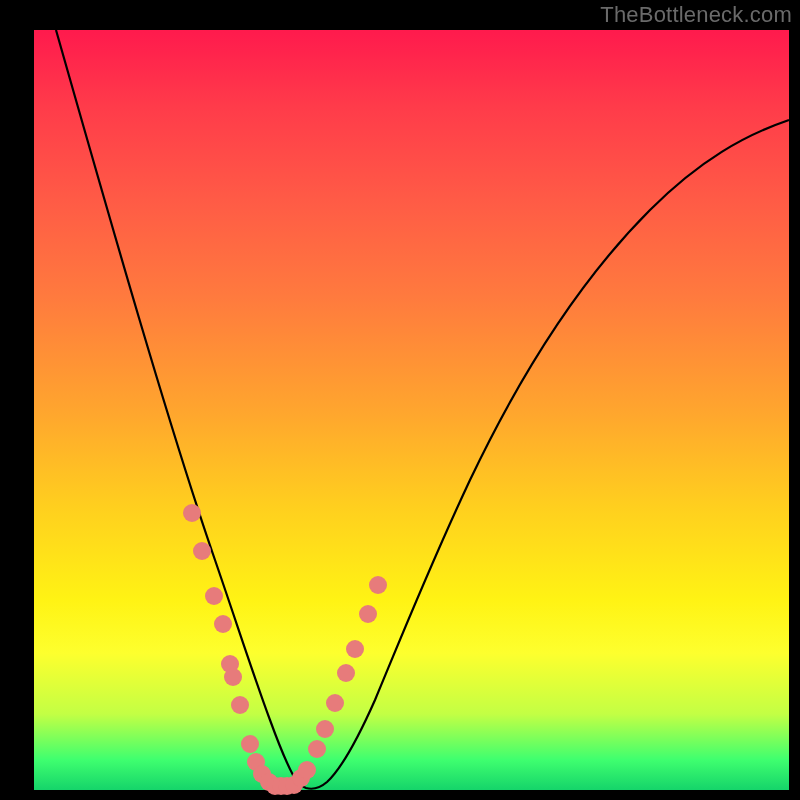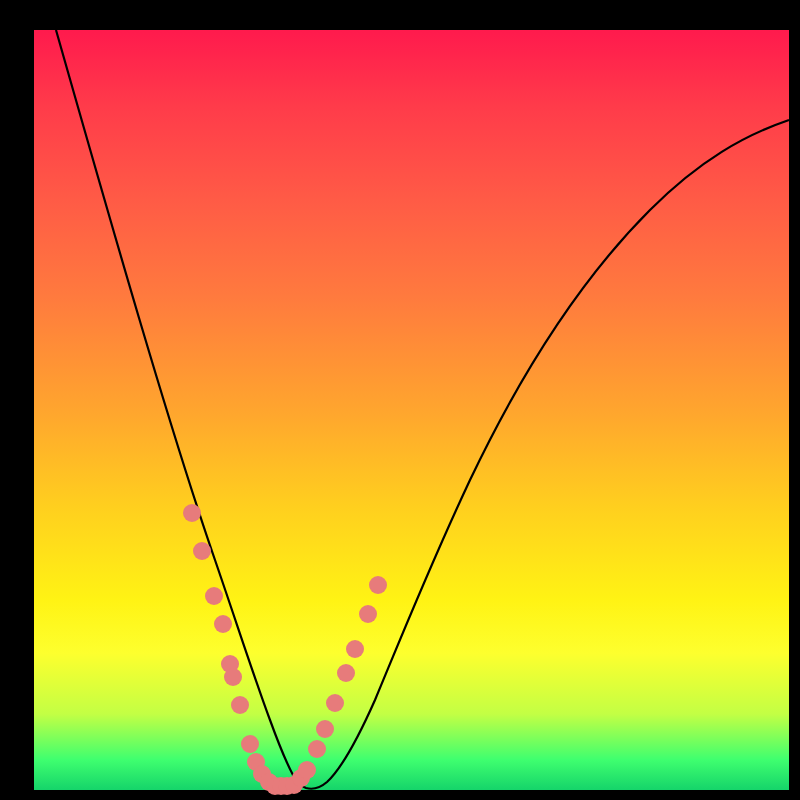--- a/index.html
+++ b/index.html
@@ -54,20 +54,21 @@
   }
   .dot {
     fill: #e77b7b;
     stroke: none;
   }
 </style>
 </head>
 <body>
 
 <div class="frame">
+  <div class="watermark">TheBottleneck.com</div>
   <div class="plot" style="left: 34px; top: 30px; width: 755px; height: 760px;"></div>
   <svg class="curve" width="800" height="800" viewBox="0 0 800 800">
     <path class="curve-path" d="M 56 30 C 110 220, 170 430, 215 560 C 238 627, 255 680, 270 720 C 278 742, 285 760, 293 775 C 296 781, 300 786, 306 788 C 313 790, 320 788, 327 782 C 340 770, 355 745, 375 700 C 400 640, 430 565, 470 480 C 520 375, 580 280, 650 210 C 700 160, 745 135, 789 120"></path>
     <g>
         <circle cx="192" cy="513" r="9" class="dot"></circle>
         <circle cx="202" cy="551" r="9" class="dot"></circle>
         <circle cx="214" cy="596" r="9" class="dot"></circle>
         <circle cx="223" cy="624" r="9" class="dot"></circle>
         <circle cx="230" cy="664" r="9" class="dot"></circle>
         <circle cx="233" cy="677" r="9" class="dot"></circle>

